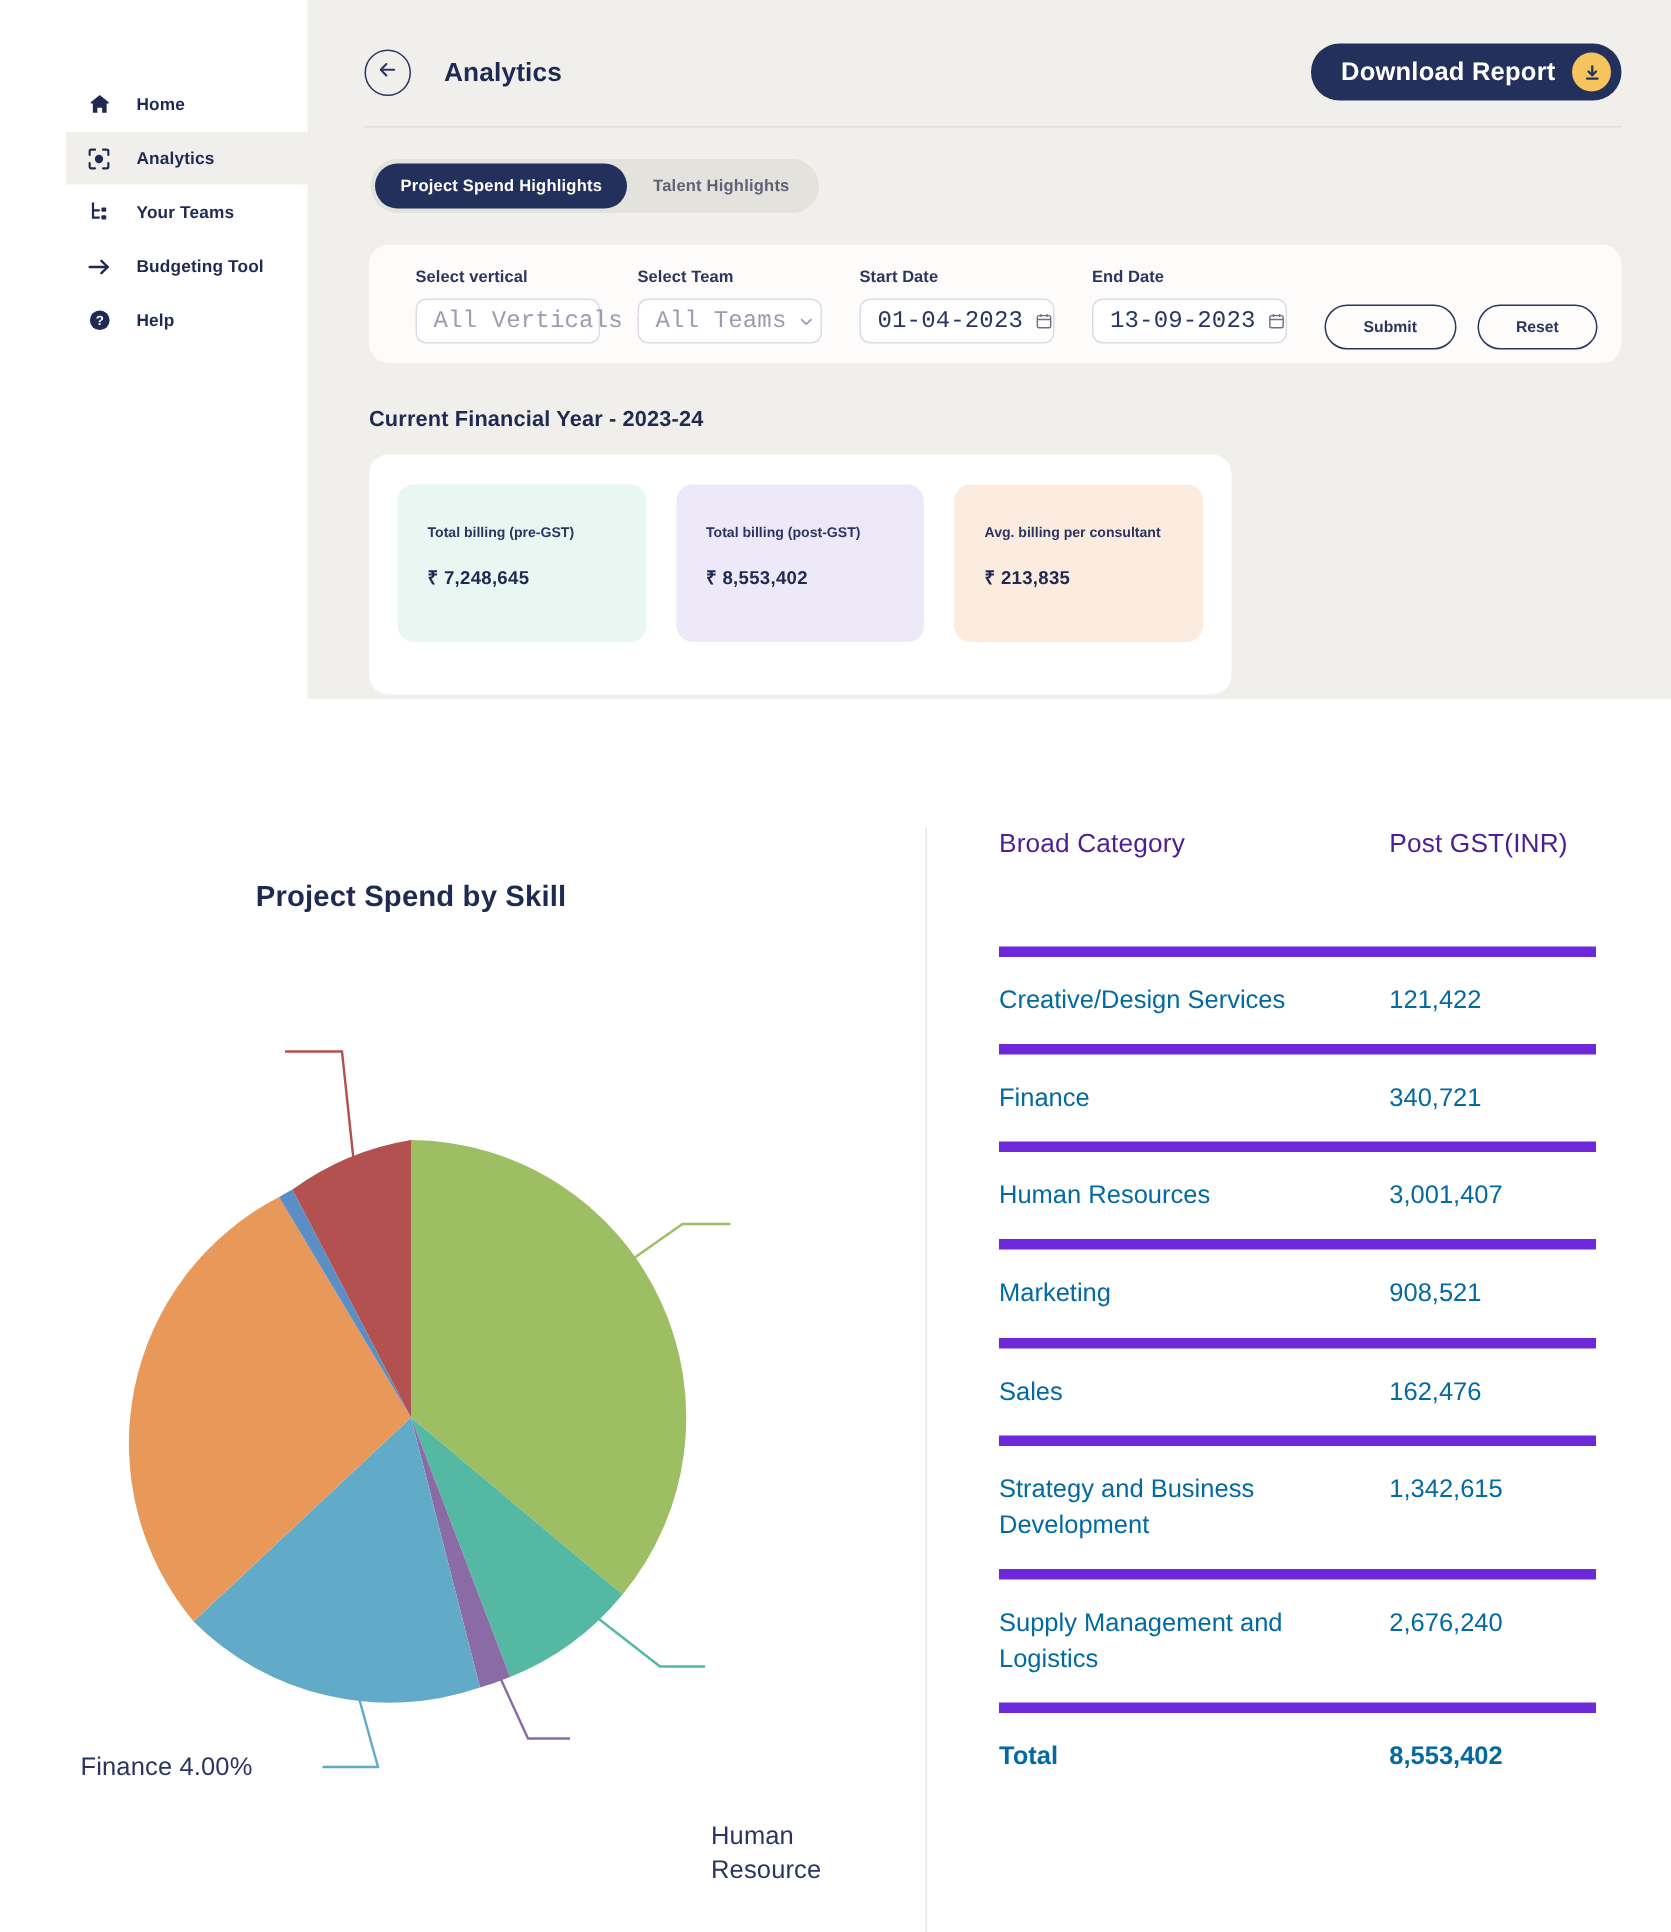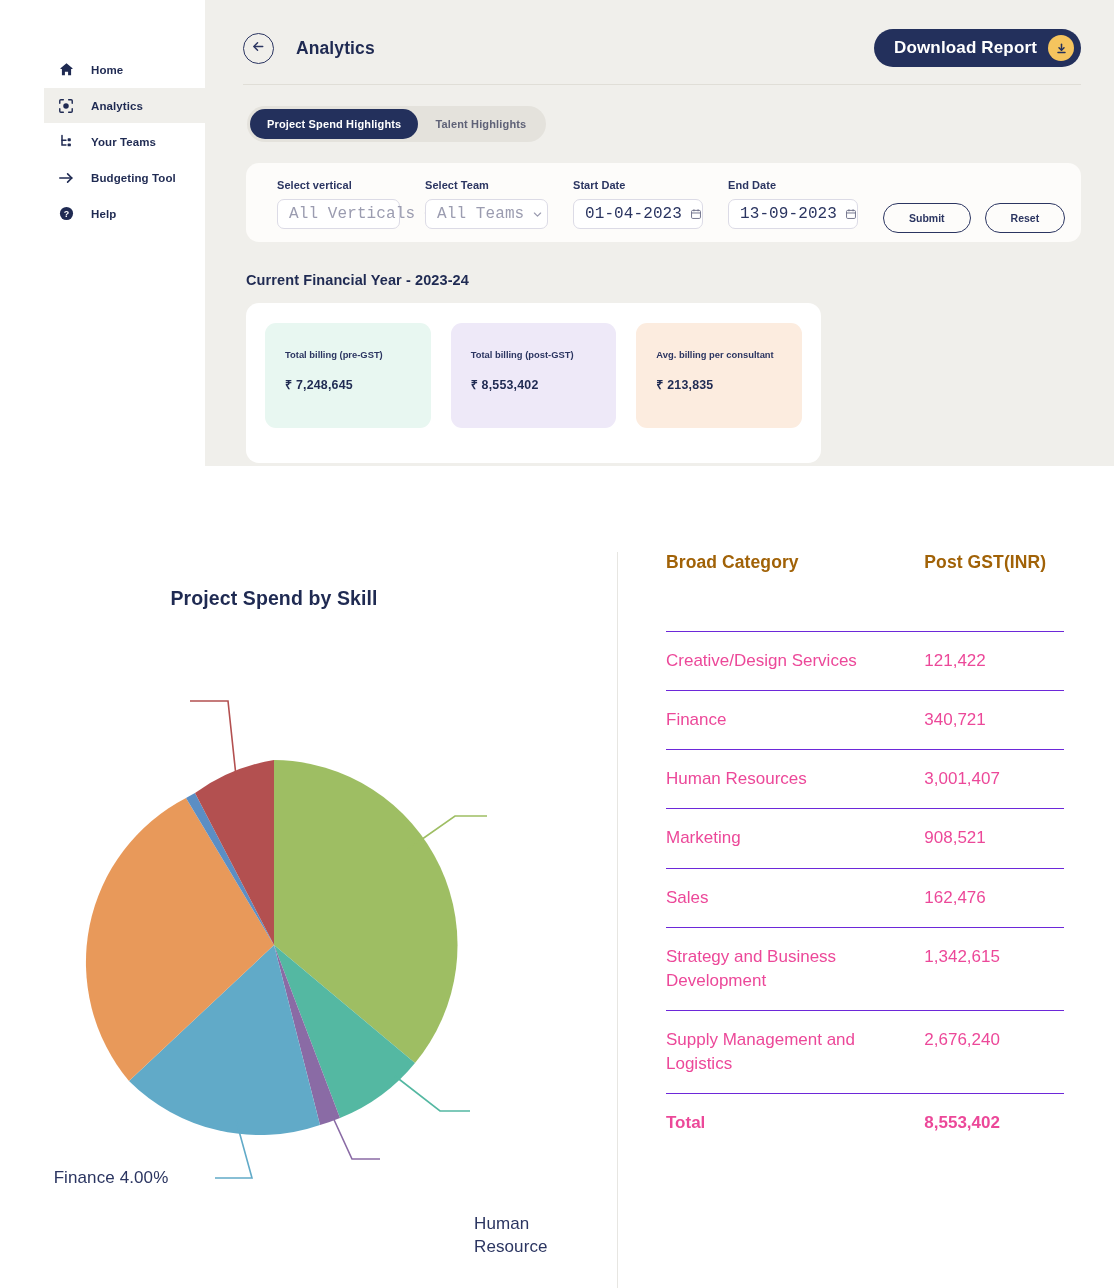--- a/index.html
+++ b/index.html
@@ -196,29 +196,29 @@
     position: absolute; left: 617px; top: 86px;
     width: 1px; height: 736px; background: #e7e6e2;
   }
 
   
   .chart-right {
     flex: 1; padding: 86px 50px 0 48px;
   }
   table { width: 100%; border-collapse: collapse; }
   thead th {
-    text-align: left; font-weight: bold;
-    font-size: 17.5px; color: #a16207;
+    text-align: left; font-weight: normal;
+    font-size: 17.5px; color: #4c1d95;
     padding: 0 0 58px 0; letter-spacing: .1px;
   }
   thead th.col2 { padding-left: 32px; }
   tbody td {
-    font-size: 17px; color: #ec4899;
+    font-size: 17px; color: #0369a1;
     padding: 17px 0 17px 0; vertical-align: top;
-    line-height: 1.42; border-top: 1px solid #6d28d9;
+    line-height: 1.42; border-top: 7px solid #6d28d9;
   }
   tbody td.col2 { padding-left: 32px; white-space: nowrap; }
   tbody tr.total td { font-weight: bold; }
   .cat-cell { padding-right: 12px; }
 </style>
 </head>
 <body>
 
 <div id="app">
 

